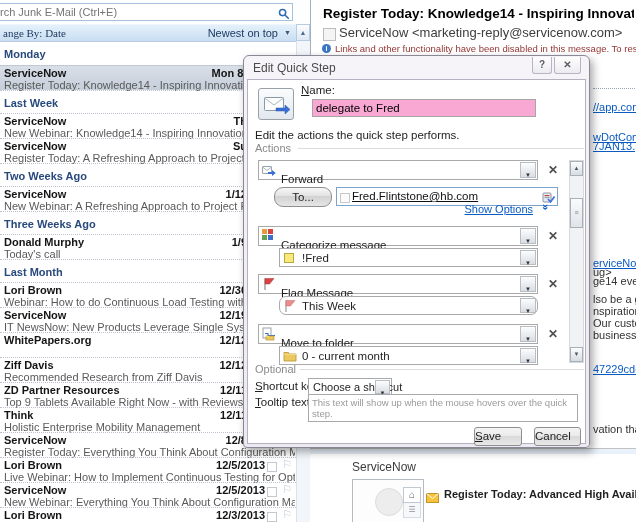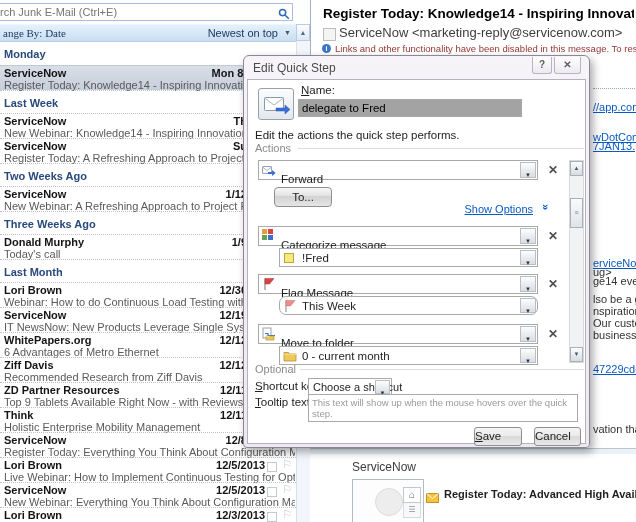--- a/index.html
+++ b/index.html
@@ -65,33 +65,33 @@
   #dlg-help{right:37px;width:20px;}
   #dlg-close{right:8px;width:27px;}
   #dlg-body{position:absolute;left:3px;right:3px;top:23px;bottom:3px;background:#fff;border:1px solid #b6b1c0;box-sizing:border-box;}
   .lbl{position:absolute;font:11.5px "Liberation Sans",sans-serif;color:#1e1e1e;white-space:nowrap;}
   .ak::first-letter{text-decoration:underline;}
   .grp-lbl{position:absolute;font:11px "Liberation Sans",sans-serif;color:#8a8a8a;white-space:nowrap;}
   .grp-line{position:absolute;height:1px;background:#dcdcdc;}
   #qs-iconbox{position:absolute;left:10px;top:8px;width:36px;height:32px;border:1px solid #9aa0a8;border-radius:3px;
     background:linear-gradient(#fbfcfd,#e2e8ee);box-sizing:border-box;}
   #qs-iconbox svg{position:absolute;left:5px;top:6px;}
-  #name-input{position:absolute;left:50px;top:19px;width:224px;height:18px;border:1px solid #a6a6a6;box-sizing:border-box;
-    font:11.5px "Liberation Sans",sans-serif;color:#000;padding:0 3px;outline:none;background:#a3a3a3;}
+  #name-input{position:absolute;left:64px;top:19px;width:224px;height:18px;border:1px solid #a6a6a6;box-sizing:border-box;
+    font:11.5px "Liberation Sans",sans-serif;color:#000;padding:0 3px;outline:none;background:#f9a8d4;}
   .combo{position:absolute;height:20px;background:#fff;border:1px solid #a9a9a9;box-sizing:border-box;}
   .combo .cicon{position:absolute;left:3px;top:2px;width:14px;height:14px;}
   .combo .clabel{position:absolute;left:22px;top:12px;font:11.5px "Liberation Sans",sans-serif;color:#1e1e1e;white-space:nowrap;}
   .combo .cbtn{position:absolute;right:1px;top:1px;bottom:1px;width:16px;background:linear-gradient(#fdfdfd,#d9dee4);
     border:1px solid #b8bec6;box-sizing:border-box;text-align:center;}
   .combo .cbtn span{font-size:6px;color:#333;line-height:16px;}
   .main-combo{left:10px;width:280px;}
   .sub-combo{left:31px;width:259px;height:19px;}
   .sub-combo .clabel{top:2.5px;}
   .xbtn{position:absolute;left:297px;width:16px;height:16px;text-align:center;font:bold 12px "Liberation Sans",sans-serif;color:#4f4f4f;line-height:16px;cursor:default;}
-  #to-btn{position:absolute;left:26px;top:107px;width:58px;height:20px;border:1px solid #8e8f8f;border-radius:4px;
+  #to-btn{position:absolute;left:26px;top:107px;width:58px;height:20px;border:1px solid #8e8f8f;border-radius:9px;
     background:linear-gradient(#f7f7f7,#e2e2e2 45%,#d2d2d2 46%,#e6e6e6);box-sizing:border-box;text-align:center;
     font:11.5px "Liberation Sans",sans-serif;color:#1e1e1e;line-height:18px;}
   #to-field{position:absolute;left:88px;top:107px;width:222px;height:19px;border:1px solid #7da2ce;background:#fff;box-sizing:border-box;}
   #to-presence{position:absolute;left:3px;top:5px;width:8px;height:8px;border:1px solid #c7c7c7;background:#fbfbfb;}
   #to-email{position:absolute;left:15px;top:2px;font:11.5px "Liberation Sans",sans-serif;color:#111;text-decoration:underline;white-space:nowrap;}
   #check-names{position:absolute;right:2px;top:2px;width:13px;height:13px;}
   #show-options{position:absolute;right:52px;top:123px;font:11px "Liberation Sans",sans-serif;color:#0b5bc4;text-decoration:underline;white-space:nowrap;}
   #chevrons{position:absolute;right:36px;top:121px;color:#0b5bc4;font:bold 11px "Liberation Sans",sans-serif;
     transform:rotate(90deg);transform-origin:center;}
   
@@ -179,21 +179,20 @@
           <span class="m-subj">Webinar: How to do Continuous Load Testing with SOASTA Clou...</span>
         </div>
         <div class="row cut">
           <span class="m-sender">ServiceNow</span>
           <span class="m-date">12/19</span>
           <span class="m-subj">IT NewsNow: New Products Leverage Single System of Record</span>
         </div>
         <div class="row cut">
           <span class="m-sender">WhitePapers.org</span>
           <span class="m-date">12/12</span>
-          <span class="m-subj">6 Advantages of Metro Ethernet</span>
         </div>
         <div class="row cut">
           <span class="m-sender">Ziff Davis</span>
           <span class="m-date">12/12</span>
           <span class="m-subj">Recommended Research from Ziff Davis</span>
         </div>
         <div class="row cut">
           <span class="m-sender">ZD Partner Resources</span>
           <span class="m-date">12/11</span>
           <span class="m-subj">Top 9 Tablets Available Right Now - with Reviews</span>
@@ -304,20 +303,32 @@
               <path d="M0.5 4 L5 7.5 L9.5 4" fill="none" stroke="#aab6c2"></path>
               <path d="M6 9 L10 9 L10 7 L13.8 10 L10 13 L10 11 L6 11 Z" fill="#3a6fd8"></path>
             </svg>
         </span>
         <span class="clabel">Forward</span>
         <span class="cbtn"><span>▼</span></span>
       </div>
       <span class="xbtn" style="top:82px;">✕</span>
 
       <div id="to-btn">To...</div>
+      <div id="to-field">
+        <span id="to-presence"></span>
+        <span id="to-email">Fred.Flintstone@hb.com</span>
+        <span id="check-names">
+          <svg width="13" height="13">
+              <rect x="1" y="2" width="8" height="9" rx="1" fill="#e8ecf2" stroke="#8a93a1"></rect>
+              <rect x="2.5" y="4" width="5" height="1.2" fill="#b84a3e"></rect>
+              <rect x="2.5" y="6" width="5" height="1.2" fill="#9aa6b5"></rect>
+              <path d="M6 8 L8.5 11 L12.5 5.5" fill="none" stroke="#3a6fd8" stroke-width="1.6"></path>
+            </svg>
+        </span>
+      </div>
       <div id="show-options">Show Options</div>
       <div id="chevrons">»</div>
 
       <div class="combo main-combo" style="top:146px;">
         <span class="cicon cat-grid">
           <i style="left:0;top:0;background:#e79b3f;"></i>
             <i style="left:6px;top:0;background:#d64540;"></i>
           <i style="left:0;top:6px;background:#66a253;"></i>
             <i style="left:6px;top:6px;background:#3e6fcc;"></i>
         </span>

